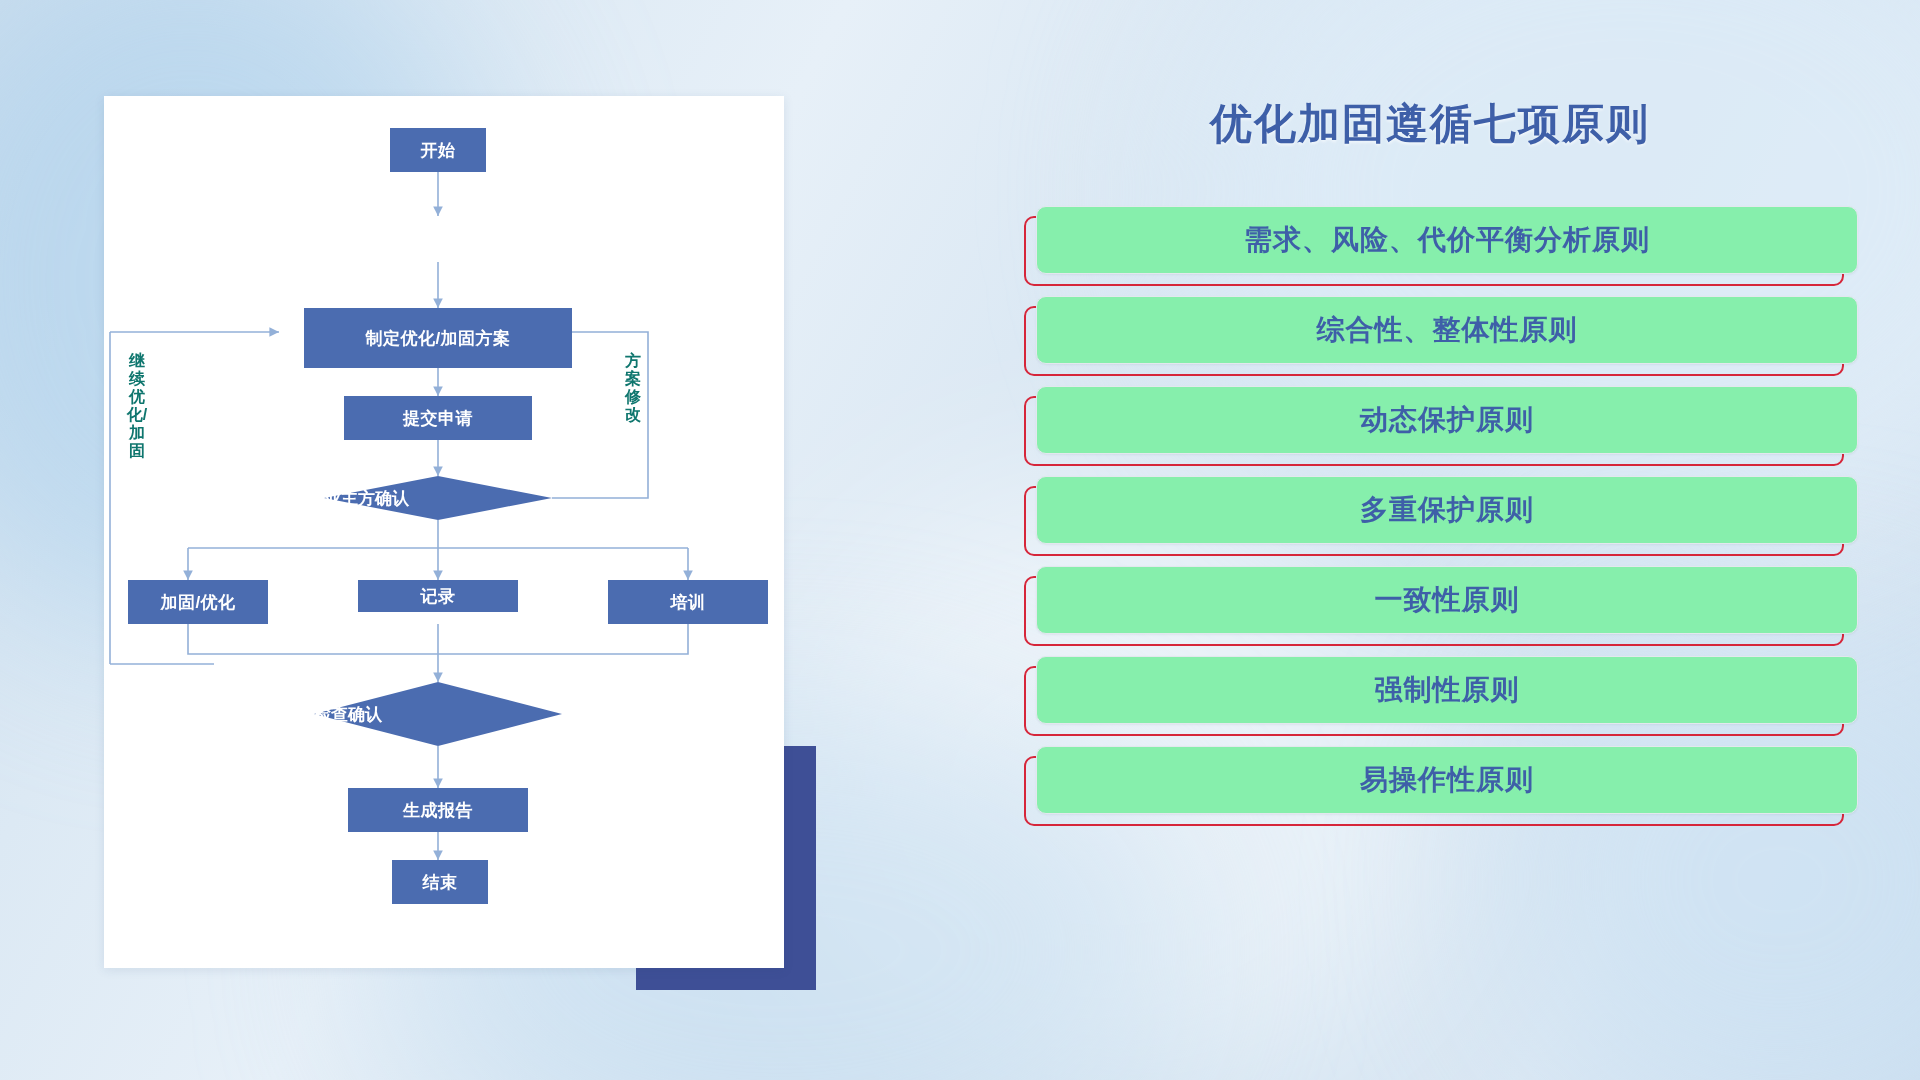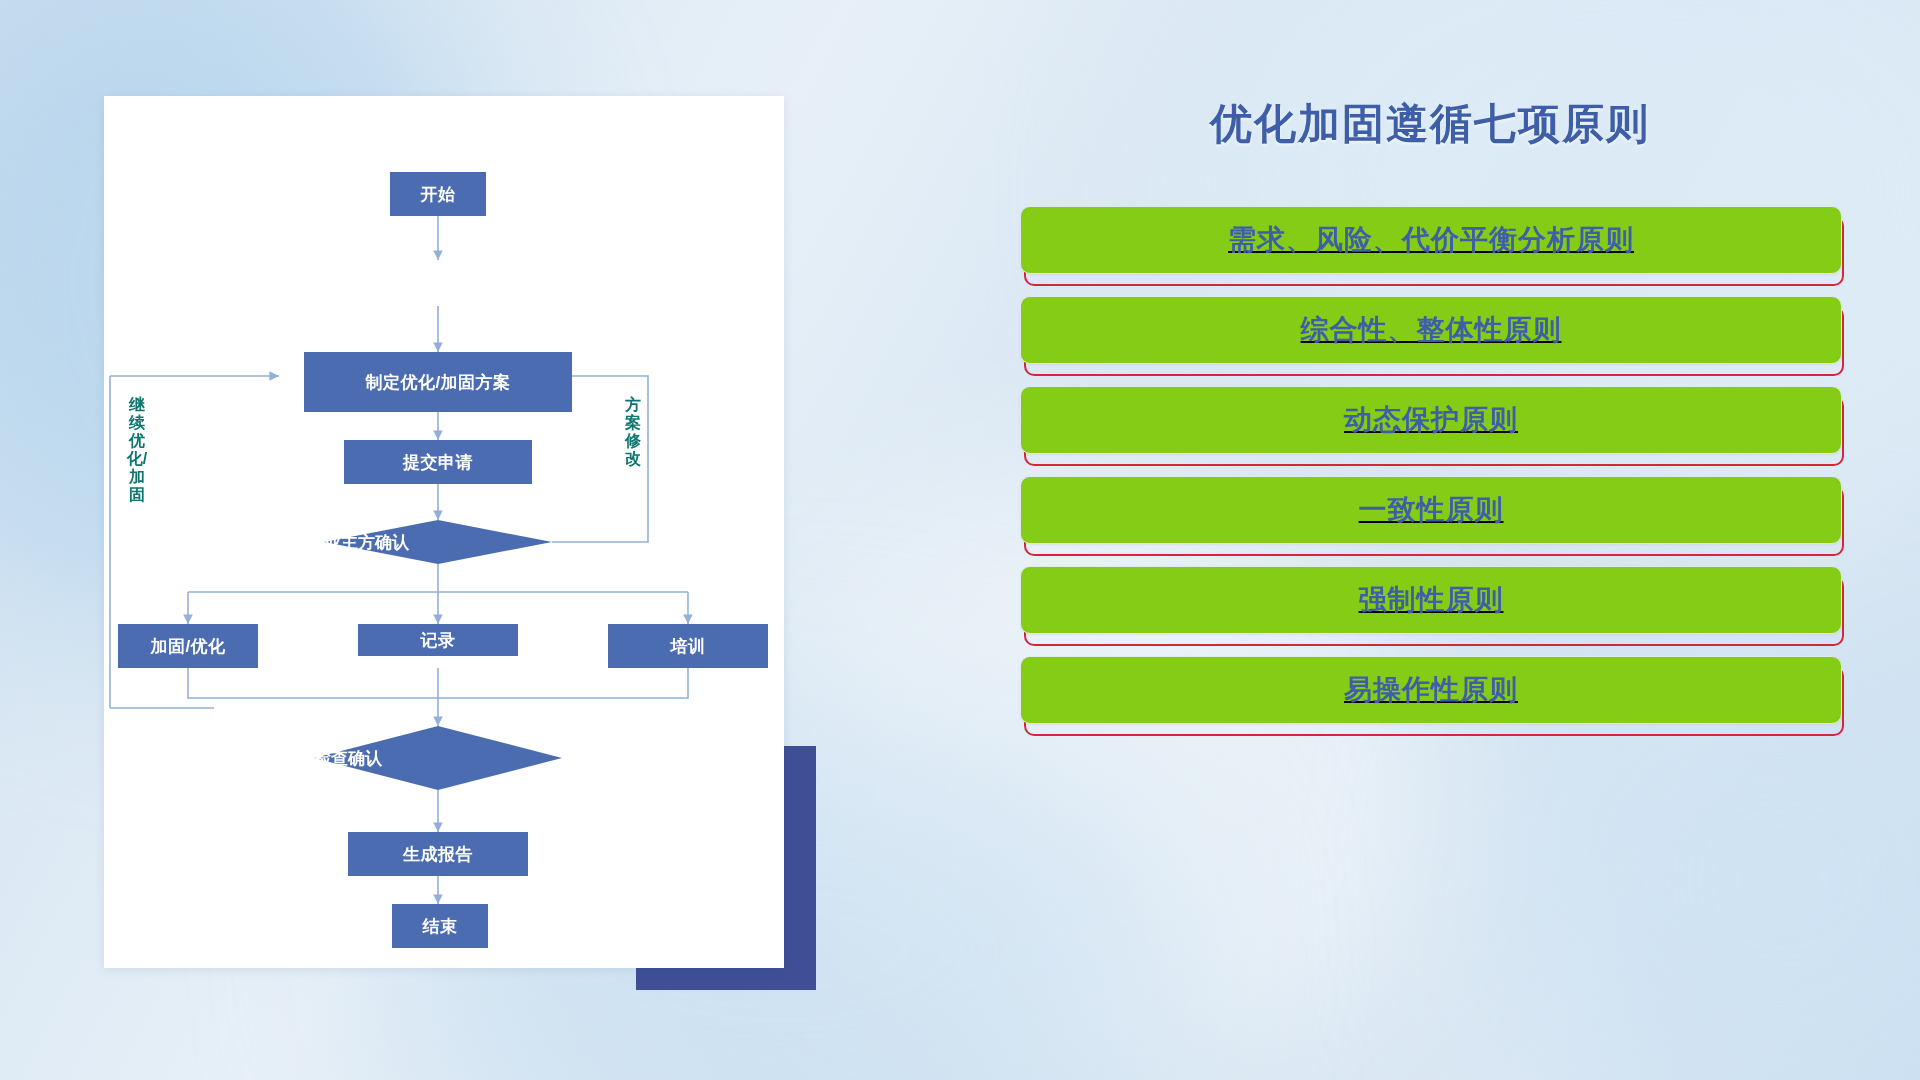--- a/index.html
+++ b/index.html
@@ -62,21 +62,20 @@
     top: 96px;
     width: 680px;
     height: 872px;
     background: #ffffff;
     box-shadow: 0 2px 10px rgba(40, 70, 120, 0.10);
   }
 
   .flow-canvas {
     position: absolute;
     inset: 0;
-    margin-top: 44px;
   }
   .flow-canvas svg {
     position: absolute;
     left: 0; top: 0;
   }
 
   .node {
     position: absolute;
     box-sizing: border-box;
     display: flex;
@@ -129,32 +128,31 @@
     margin: 0 0 54px 0;
     text-shadow: 0 2px 3px rgba(255,255,255,0.6);
   }
   .principle {
     position: relative;
     height: 66px;
     margin-bottom: 24px;
   }
   .principle .plate {
     position: absolute;
-    left: 0; top: 0;
+    left: 16px; top: 0;
     width: 100%;
     height: 66px;
-    background: #84cc16;
+    background: #86efac;
     border-radius: 10px;
     border: 1px solid #e3e8ee;
     box-shadow: 0 1px 2px rgba(60,80,120,0.08);
     display: flex;
     align-items: center;
     justify-content: center;
     z-index: 2;
-    text-decoration: underline;
   }
   .principle .underline {
     position: absolute;
     left: 4px;
     top: 10px;
     width: calc(100% - 4px);
     height: 66px;
     border-radius: 10px;
     border: 2px solid #d6263a;
     background: transparent;
@@ -239,21 +237,21 @@
     </div>
 
     <div class="node" style="left:240px; top:300px; width:188px; height:44px;">
       <span>提交申请</span>
     </div>
 
     <div class="diamond-wrap" style="left:220px; top:380px; width:228px; height:44px;">
       <div class="label">业主方确认</div>
     </div>
 
-    <div class="node" style="left:14px; top:484px; width:140px; height:44px;">
+    <div class="node" style="left:24px; top:484px; width:140px; height:44px;">
       <span>加固/优化</span>
     </div>
 
     <div class="node" style="left:254px; top:484px; width:160px; height:32px;">
       <span>记录</span>
     </div>
 
     <div class="node" style="left:504px; top:484px; width:160px; height:44px;">
       <span>培训</span>
     </div>
@@ -294,20 +292,26 @@
     </div>
   </div>
 
   <div class="principle">
     <div class="underline"></div>
     <div class="plate">
       <span class="ptext">动态保护原则</span>
     </div>
   </div>
 
+  <div class="principle">
+    <div class="underline"></div>
+    <div class="plate">
+      <span class="ptext">多重保护原则</span>
+    </div>
+  </div>
 
   <div class="principle">
     <div class="underline"></div>
     <div class="plate">
       <span class="ptext">一致性原则</span>
     </div>
   </div>
 
   <div class="principle">
     <div class="underline"></div>

